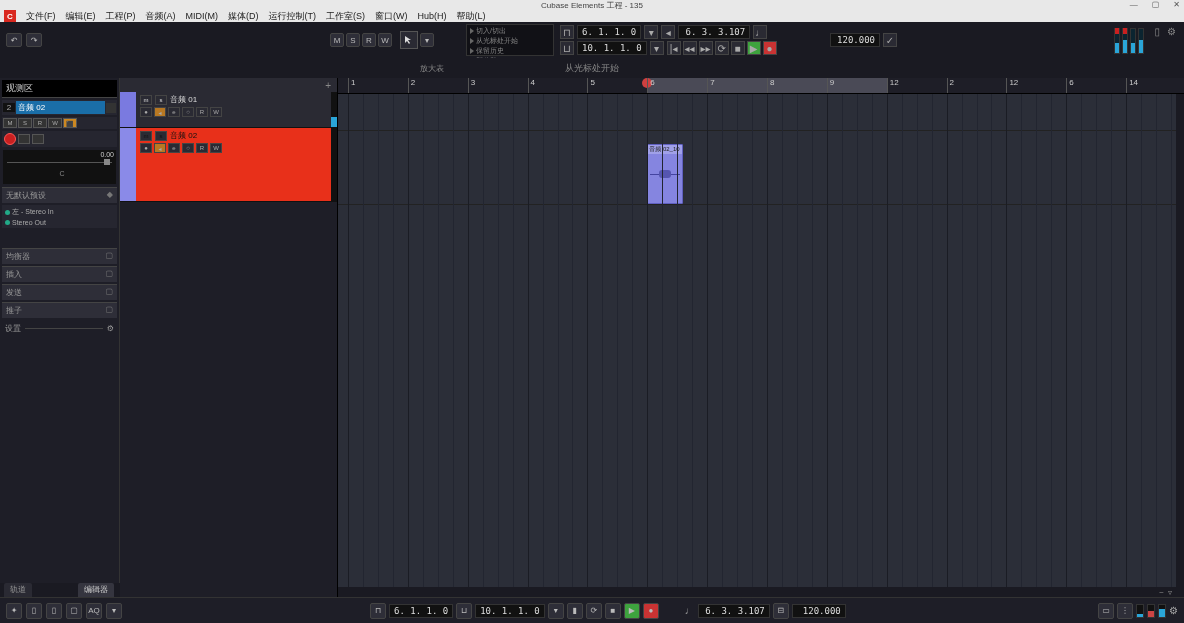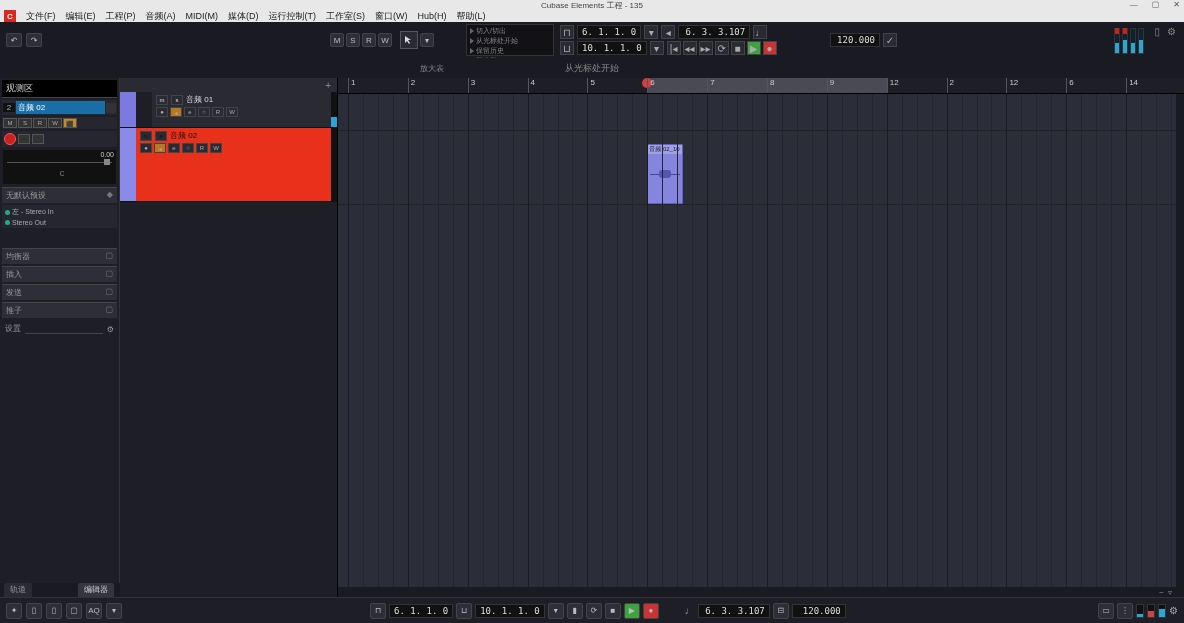--- a/index.html
+++ b/index.html
@@ -74,21 +74,21 @@
 .vol-area { background:#111; height:34px; margin:1px; position:relative; }
 .vol-area .val{position:absolute;right:2px;top:1px;font-size:7px;color:#ccc;}
 .vol-area .line{position:absolute;left:4px;right:4px;top:12px;height:1px;background:#555;}
 .vol-area .knob{position:absolute;right:6px;top:9px;width:6px;height:6px;background:#888;}
 .vol-area .c{position:absolute;left:50%;top:20px;font-size:7px;color:#888;}
 .section-header { background: #2e2e38; padding: 2px 4px; font-size: 8px; color: #999; display: flex; justify-content: space-between; border-top:1px solid #444; cursor:pointer; }
 .section-header .icon { color: #777; }
 .routing { background:#262630; padding:1px;}
 .routing .r{ font-size:7px; color:#aaa; padding:1px 2px; display:flex; align-items:center; gap:2px;}
 .routing .r .dot{width:5px;height:5px;border-radius:50%;background:#2a8;}
-.settings-row{ display:flex; align-items:flex-end; gap:4px; padding:3px; font-size:8px; color:#999;}
+.settings-row{ display:flex; align-items:center; gap:4px; padding:3px; font-size:8px; color:#999;}
 .settings-row .line{flex:1;height:1px;background:#444;}
 
 .bottom-tabs { position:absolute; bottom:0; left:0; right:0; height:14px; background:#1a1a22; display:flex; gap:2px; padding:0 4px;}
 .bottom-tabs .tab{padding:1px 6px; background:#2a2a33; font-size:8px; color:#999; border-radius:2px 2px 0 0;}
 .bottom-tabs .tab.active{background:#35353f;color:#ccc;margin-left:44px;}
 
 
 .track-list { width: 218px; background: #1e1e27; border-right: 1px solid #000; position:relative; }
 .track-add { height:14px; background:#2a2a33; display:flex; justify-content:flex-end; padding-right:6px; align-items:center; font-size:10px; color:#888; cursor:pointer;}
 .io-header { height: 14px; background: #3a4a68; display: flex; align-items: center; padding: 0 4px; font-size: 8px; color: #ddd; gap: 4px; }
@@ -101,21 +101,21 @@
 .track .title-row .tb { width: 12px; height: 10px; background: #2a2a33; border: 1px solid #444; display:flex;align-items:center;justify-content:center;font-size:6px; cursor:pointer;}
 .track .ctrl-row { display: flex; gap: 2px; }
 .track .ctrl-row .cb { width: 12px; height: 10px; background: #2a2a33; border: 1px solid #444; font-size:6px;display:flex;align-items:center;justify-content:center; cursor:pointer;}
 .track .ctrl-row .cb.org{background:#b87822;}
 .track .meter{width:6px;background:#111;position:relative;}
 .track .meter .fill{position:absolute;bottom:0;width:100%;background:#2aa5d8;}
 
 .track.t1 { height: 36px; }
 .track.t1 .edge{background:#7a7ae0;}
 .track.t1 .color-bar { background: #7a7ae0; }
-.track.t1 .body { background: #2a2a33; margin-left: 16px; }
+.track.t1 .body { background: #2a2a33; }
 .track.t2 { height: 74px; }
 .track.t2 .edge{background:#8a8ae8;}
 .track.t2 .color-bar { background: #8a8ae8; }
 .track.t2 .body { background: #e8301a; }
 .track.t2 .title-row{color:#111;}
 
 
 .arrange { flex: 1; background: #2b2e38; position: relative; overflow: hidden; }
 .ruler { height: 16px; background: #1e1e27; border-bottom: 1px solid #000; position: relative; }
 .ruler .mark { position: absolute; top: 0; font-size: 8px; color: #ccc; padding-left: 2px; border-left: 1px solid #555; height: 100%; }

